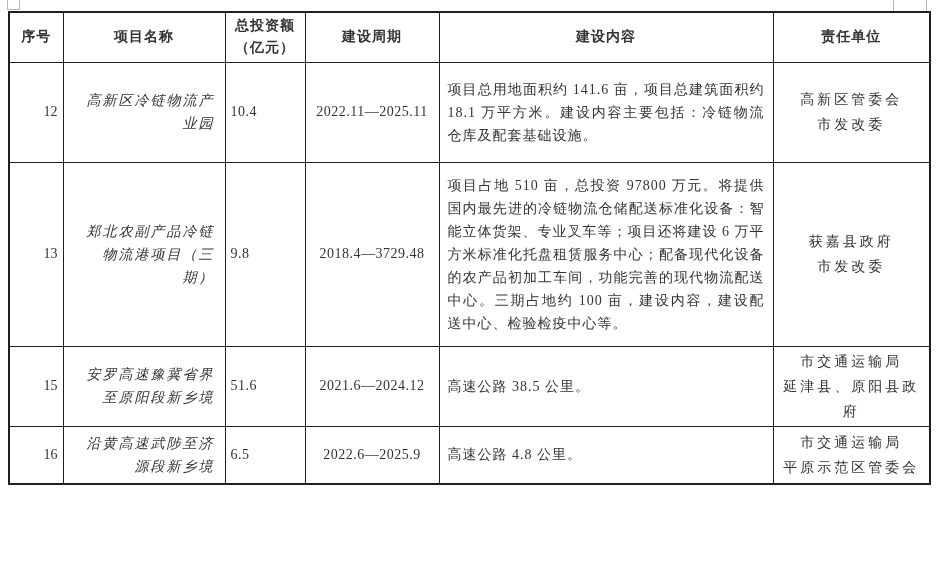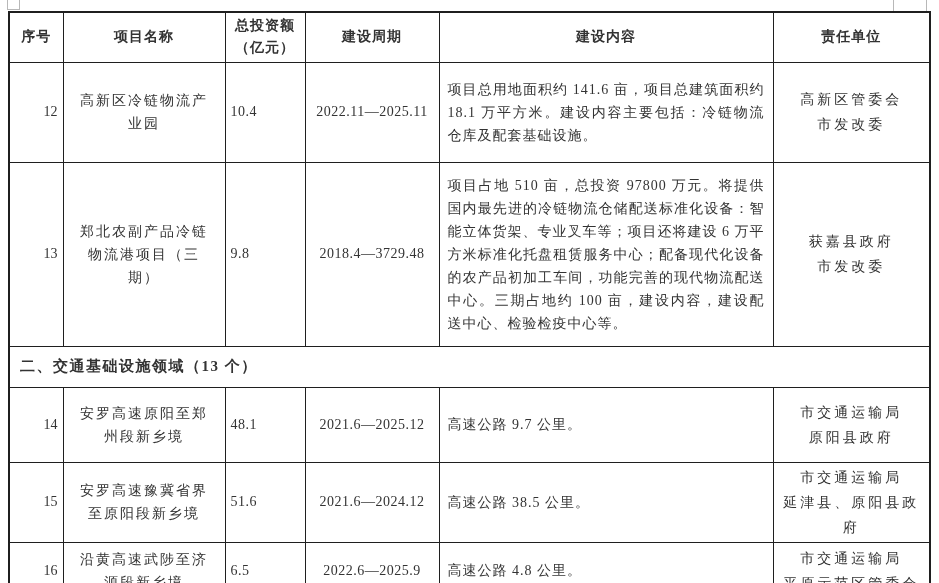--- a/index.html
+++ b/index.html
@@ -52,24 +52,25 @@
   .h-r13 { height: 171px; }
   .h-sec { height: 41px; }
   .h-r14 { height: 75px; }
   .h-r15 { height: 63px; }
   .h-r16 { height: 58px; }
 
   td.c-no     { text-align: right; }
   td.c-inv    { text-align: left; letter-spacing: 0.5px; }
   td.c-period { text-align: center; letter-spacing: 0.5px; }
   td.c-name   {
-    text-align: center;
+    text-align: right;
     padding: 4px 10px;
     letter-spacing: 2px;
     line-height: 23px;
+    font-style: italic;
   }
   td.c-content {
     text-align: justify;
     padding: 11px 8px;
     letter-spacing: 1px;
     line-height: 23px;
   }
   td.c-unit {
     text-align: center;
     white-space: pre-line;
@@ -124,32 +125,20 @@
       </tr>
       <tr class="h-r13">
         <td class="c-no">13</td>
         <td class="c-name">郑北农副产品冷链物流港项目（三期）</td>
         <td class="c-inv">9.8</td>
         <td class="c-period">2018.4—3729.48</td>
         <td class="c-content">项目占地 510 亩，总投资 97800 万元。将提供国内最先进的冷链物流仓储配送标准化设备：智能立体货架、专业叉车等；项目还将建设 6 万平方米标准化托盘租赁服务中心；配备现代化设备的农产品初加工车间，功能完善的现代物流配送中心。三期占地约 100 亩，建设内容，建设配送中心、检验检疫中心等。</td>
         <td class="c-unit">获嘉县政府
 市发改委</td>
       </tr>
-      <tr class="h-sec">
-        <td class="c-section" colspan="6">二、交通基础设施领域（13 个）</td>
-      </tr>
-      <tr class="h-r14">
-        <td class="c-no">14</td>
-        <td class="c-name">安罗高速原阳至郑州段新乡境</td>
-        <td class="c-inv">48.1</td>
-        <td class="c-period">2021.6—2025.12</td>
-        <td class="c-content">高速公路 9.7 公里。</td>
-        <td class="c-unit">市交通运输局
-原阳县政府</td>
-      </tr>
       <tr class="h-r15">
         <td class="c-no">15</td>
         <td class="c-name">安罗高速豫冀省界至原阳段新乡境</td>
         <td class="c-inv">51.6</td>
         <td class="c-period">2021.6—2024.12</td>
         <td class="c-content">高速公路 38.5 公里。</td>
         <td class="c-unit">市交通运输局
 延津县、原阳县政府</td>
       </tr>
       <tr class="h-r16">

